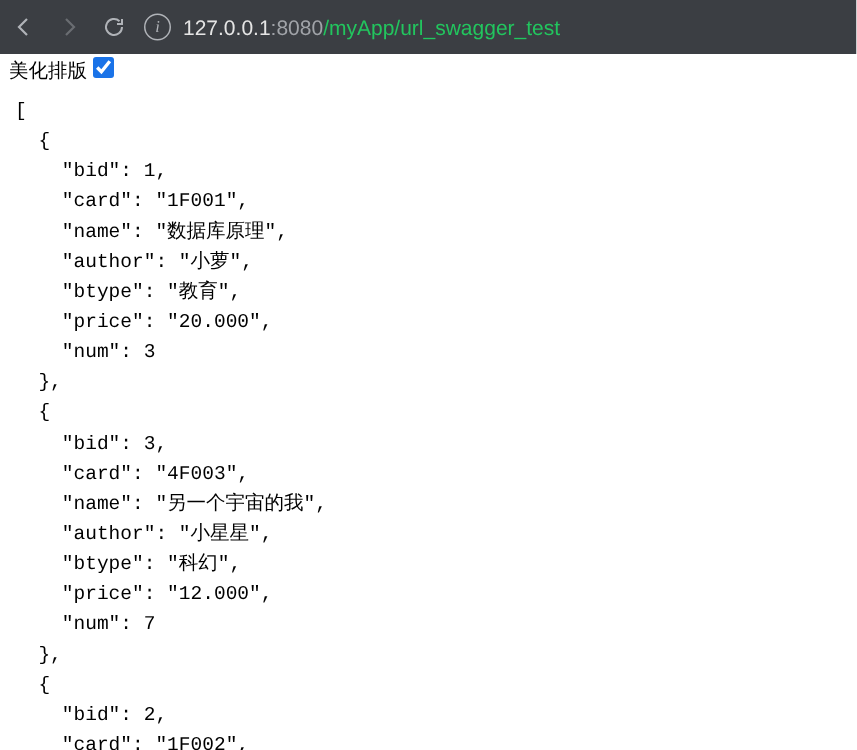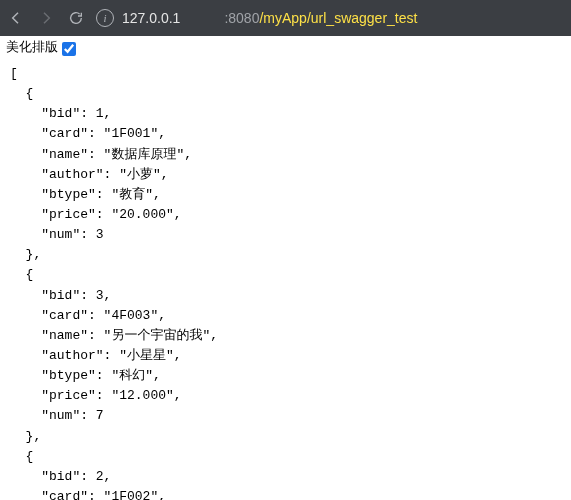--- a/index.html
+++ b/index.html
@@ -40,27 +40,27 @@
       color: #b0b3b8;
       font-size: 11px;
       display: flex;
       align-items: center;
       justify-content: center;
       font-style: italic;
       font-family: Georgia, serif;
     }
     .url-text { color: #fff; font-size: 14px; }
     .url-host { color: #e5e5e5; }
-    .url-port { color: #a0a3a8; margin-left: 44px; }
-    .url-path { color: #fde047; }
+    .url-port { color: #a0a3a8; }
+    .url-path { color: #22c55e; }
     .pretty-bar {
       background: #fff;
       padding: 2px 6px;
       display: flex;
-      align-items: flex-end;
+      align-items: flex-start;
       gap: 4px;
       font-size: 13px;
     }
     .checkbox {
       width: 14px;
       height: 14px;
       accent-color: #1a73e8;
     }
     .json-body {
       font-family: "Courier New", monospace;

